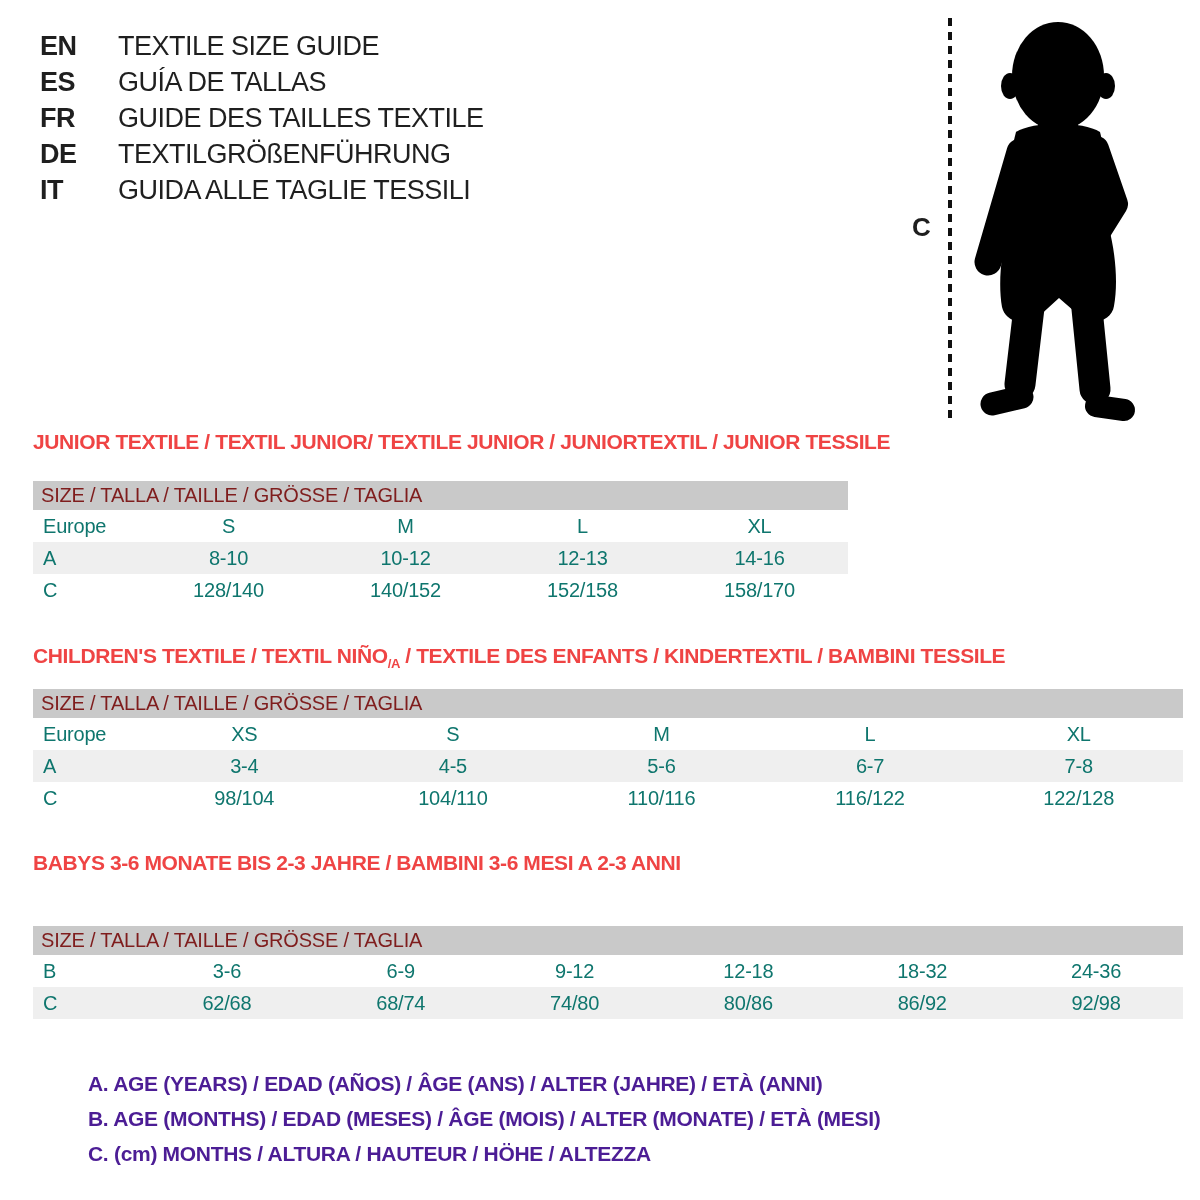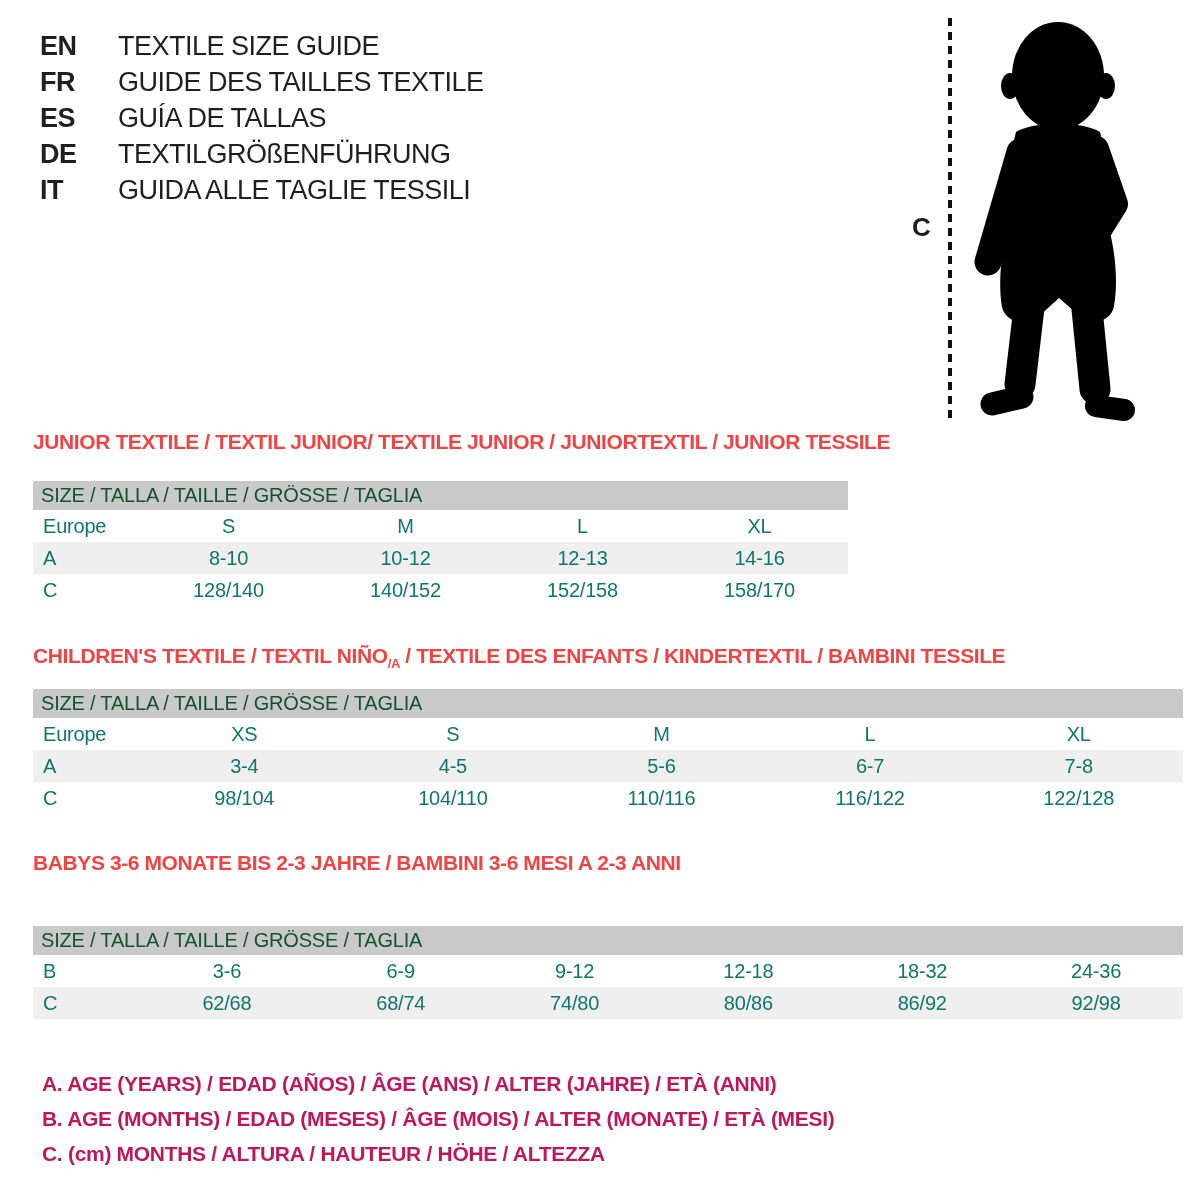--- a/index.html
+++ b/index.html
@@ -46,49 +46,49 @@
     border-collapse: collapse; table-layout: fixed;
   }
   .w-junior { width: 815px; }
   .w-wide   { width: 1150px; }
   td {
     font-size: 20px; letter-spacing: -0.2px; color: #0f766e;
     text-align: center; vertical-align: middle; height: 32px;
     overflow: hidden; white-space: nowrap;
   }
   td.size-bar {
-    background: #c9c9c9; color: #14532d; text-align: left;
+    background: #c9c9c9; color: #7f1d1d; text-align: left;
     padding-left: 8px; height: 29px; font-size: 20px; margin-top: 13px;
   }
   td.first { text-align: left; padding-left: 10px; }
   tr.stripe td { background: #efefef; }
   col.c-first { width: 107px; }
 
   
   .legend { position: absolute; left: 42px; top: 1066px; }
   .legend-line {
     font-size: 21px; font-weight: 700; letter-spacing: -0.3px;
-    height: 35px; line-height: 35px; white-space: nowrap; color: #be185d;
+    height: 35px; line-height: 35px; white-space: nowrap; color: #4c1d95; margin-left: 46px;
   }
 </style>
 </head>
 <body>
 
 <div class="lang-block">
   <div class="lang-row">
     <span class="lang-code">EN</span>
     <span class="lang-label">TEXTILE SIZE GUIDE</span>
   </div>
   <div class="lang-row">
+    <span class="lang-code">ES</span>
+    <span class="lang-label">GUÍA DE TALLAS</span>
+  </div>
+  <div class="lang-row">
     <span class="lang-code">FR</span>
     <span class="lang-label">GUIDE DES TAILLES TEXTILE</span>
-  </div>
-  <div class="lang-row">
-    <span class="lang-code">ES</span>
-    <span class="lang-label">GUÍA DE TALLAS</span>
   </div>
   <div class="lang-row">
     <span class="lang-code">DE</span>
     <span class="lang-label">TEXTILGRÖßENFÜHRUNG</span>
   </div>
   <div class="lang-row">
     <span class="lang-code">IT</span>
     <span class="lang-label">GUIDA ALLE TAGLIE TESSILI</span>
   </div>
 </div>

